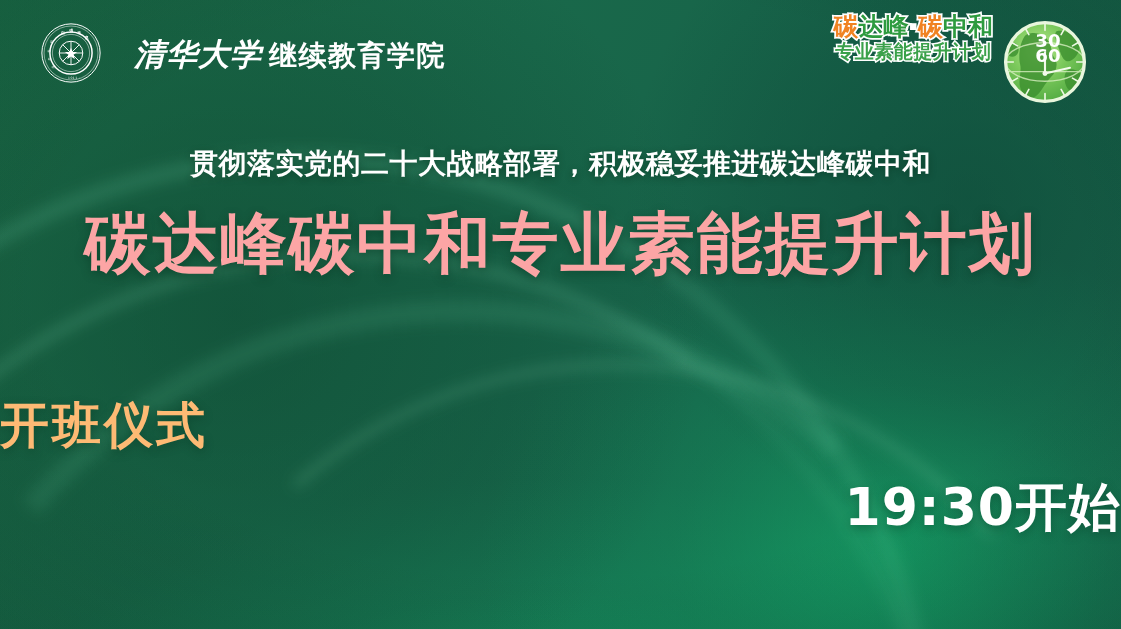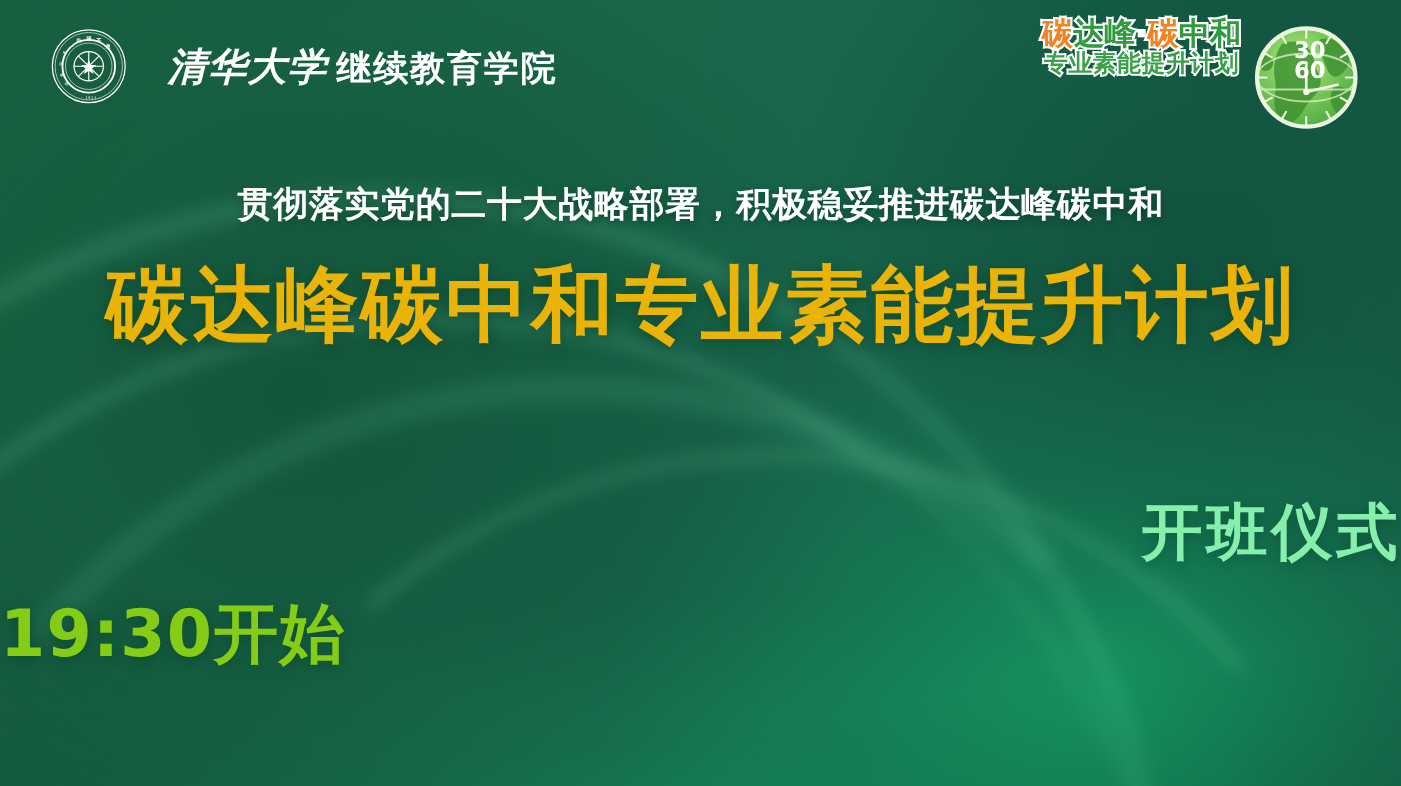--- a/index.html
+++ b/index.html
@@ -228,46 +228,46 @@
     text-shadow: 0 2px 7px rgba(0,40,20,0.45);
   }
   .main-title {
     position: absolute;
     left: 0; right: 0;
     top: 205px;
     text-align: center;
     font-family: "DejaVu Sans", "Liberation Sans", sans-serif;
     font-size: 66px;
     font-weight: 700;
-    color: #eab308;
+    color: #fca5a5;
     letter-spacing: 2px;
     line-height: 1.18;
     text-shadow: 0 3px 10px rgba(0,45,25,0.40);
   }
   .ceremony {
     position: absolute;
     left: 0; right: 0;
     top: 393px;
-    text-align: right;
+    text-align: left;
     font-family: "DejaVu Sans", "Liberation Sans", sans-serif;
     font-size: 49px;
     font-weight: 700;
-    color: #86efac;
+    color: #fdba74;
     letter-spacing: 3px;
     text-shadow: 0 3px 10px rgba(0,45,25,0.35);
   }
   .starttime {
     position: absolute;
     left: 0; right: 0;
     top: 473px;
-    text-align: left;
+    text-align: right;
     font-family: "DejaVu Sans", "Liberation Sans", sans-serif;
     font-size: 52px;
     font-weight: 700;
-    color: #84cc16;
+    color: #ffffff;
     letter-spacing: 1px;
     text-shadow: 0 3px 10px rgba(0,45,25,0.35);
   }
 </style>
 </head>
 <body>
 
 <div id="slide">
 
   <div class="bg-base"></div>

